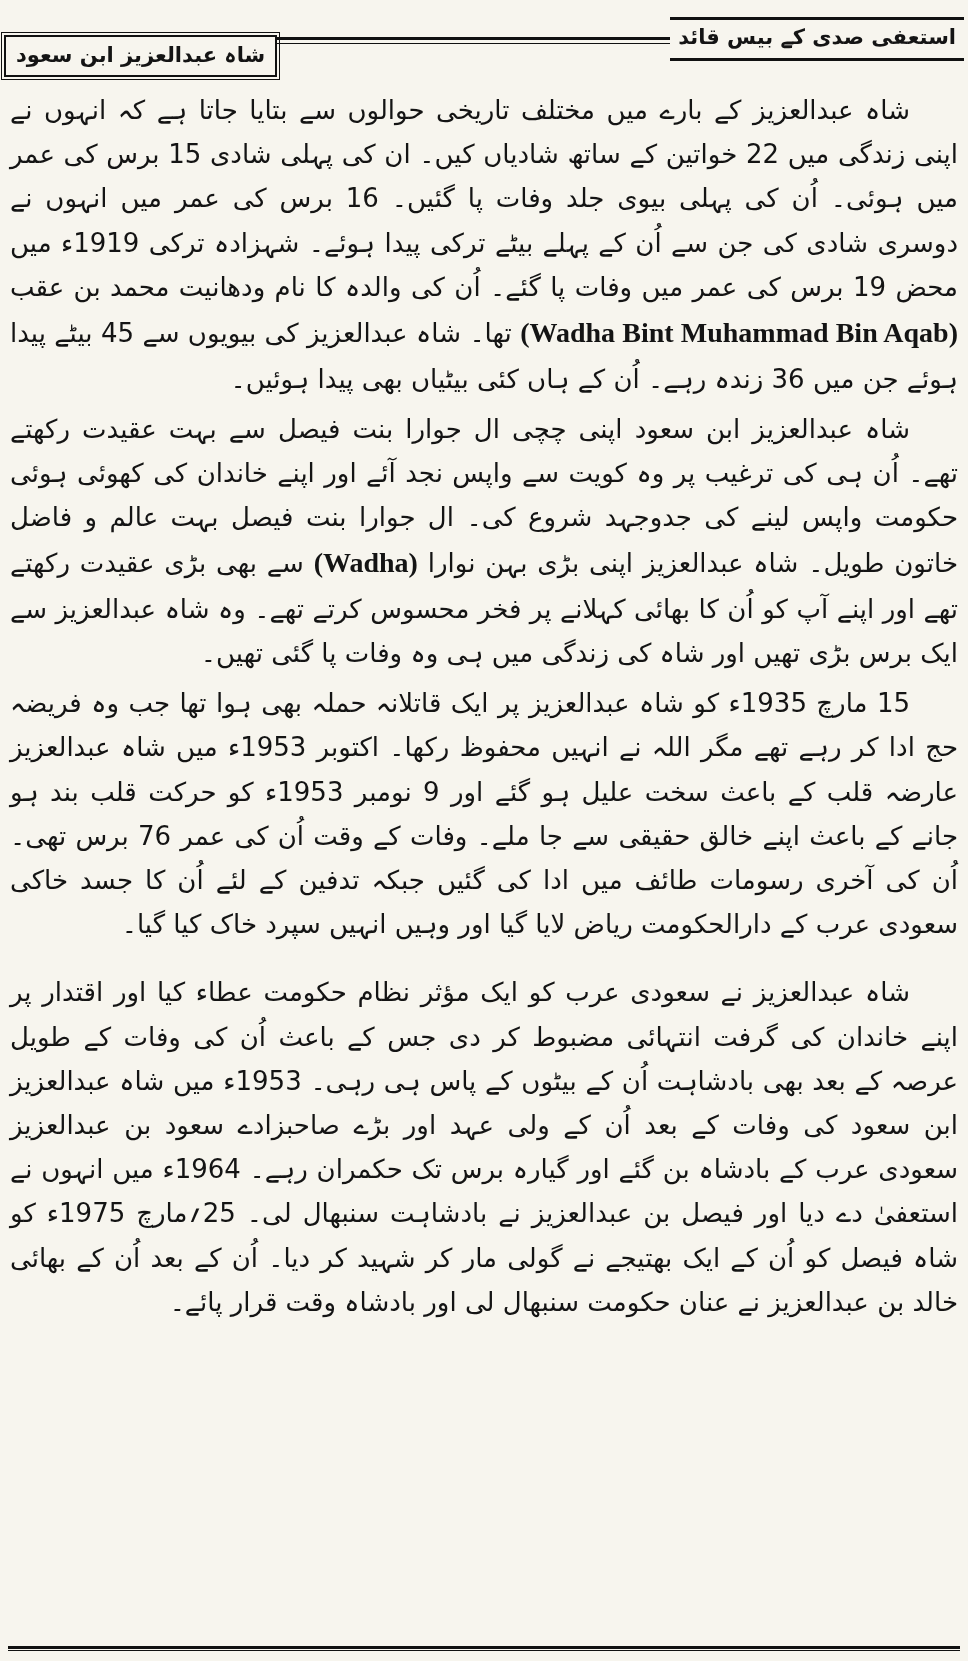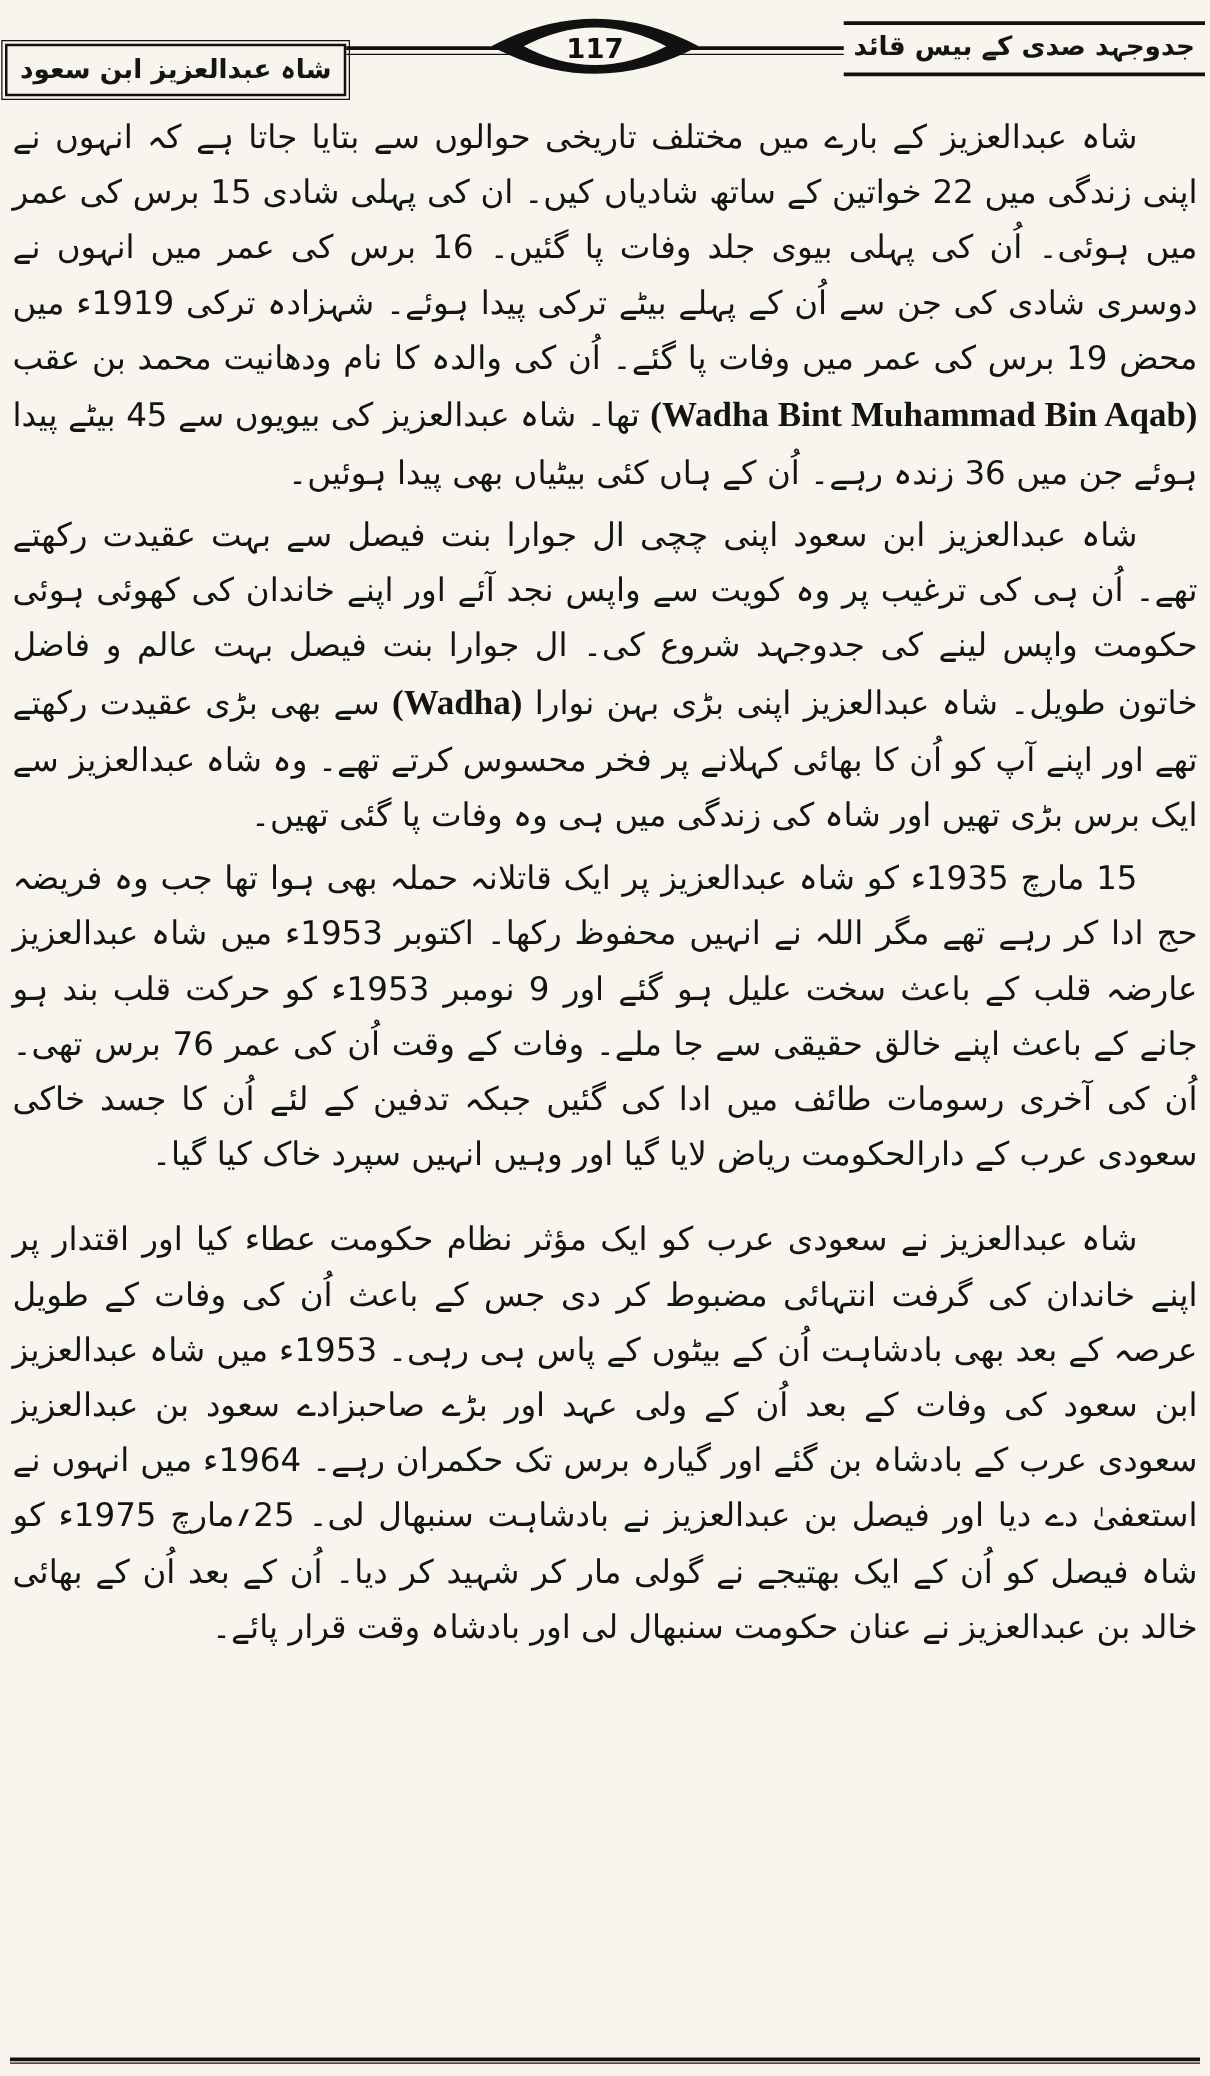--- a/index.html
+++ b/index.html
@@ -122,32 +122,23 @@
 
 <div class="page">
 
   <div class="header">
 
     <div class="header-left-box">شاہ عبدالعزیز ابن سعود</div>
 
     <div class="header-center">
       <div class="header-rule"></div>
       <div class="header-rule-thin"></div>
-      <div class="ornament">
-        <svg width="170" height="56" viewBox="0 0 170 56">
-
-          <path d="M2,28 Q85,-16 168,28 Q85,72 2,28 Z" fill="#111"></path>
-
-          <path d="M26,28 Q85,-4 144,28 Q85,60 26,28 Z" fill="#f7f5ee" stroke="#111" stroke-width="2"></path>
-          <text x="85" y="37" text-anchor="middle" class="page-number-text" fill="#111">117</text>
-        </svg>
-      </div>
     </div>
 
-    <div class="header-right-box">جدوجہد صدی کے بیس قائد</div>
+    <div class="header-right-box">استعفی صدی کے بیس قائد</div>
   </div>
 
   <div class="body-text">
 
     <p class="para">
       <span>شاہ عبدالعزیز کے بارے میں مختلف تاریخی حوالوں سے بتایا جاتا ہے کہ انہوں نے اپنی زندگی میں 22 خواتین کے ساتھ شادیاں کیں۔ ان کی پہلی شادی 15 برس کی عمر میں ہوئی۔ اُن کی پہلی بیوی جلد وفات پا گئیں۔ 16 برس کی عمر میں انہوں نے دوسری شادی کی جن سے اُن کے پہلے بیٹے ترکی پیدا ہوئے۔ شہزادہ ترکی 1919ء میں محض 19 برس کی عمر میں وفات پا گئے۔ اُن کی والدہ کا نام ودھانیت محمد بن عقب</span>
       <span class="latin" dir="ltr">(Wadha Bint Muhammad Bin Aqab)</span>
       <span>تھا۔ شاہ عبدالعزیز کی بیویوں سے 45 بیٹے پیدا ہوئے جن میں 36 زندہ رہے۔ اُن کے ہاں کئی بیٹیاں بھی پیدا ہوئیں۔</span>
     </p>
 

